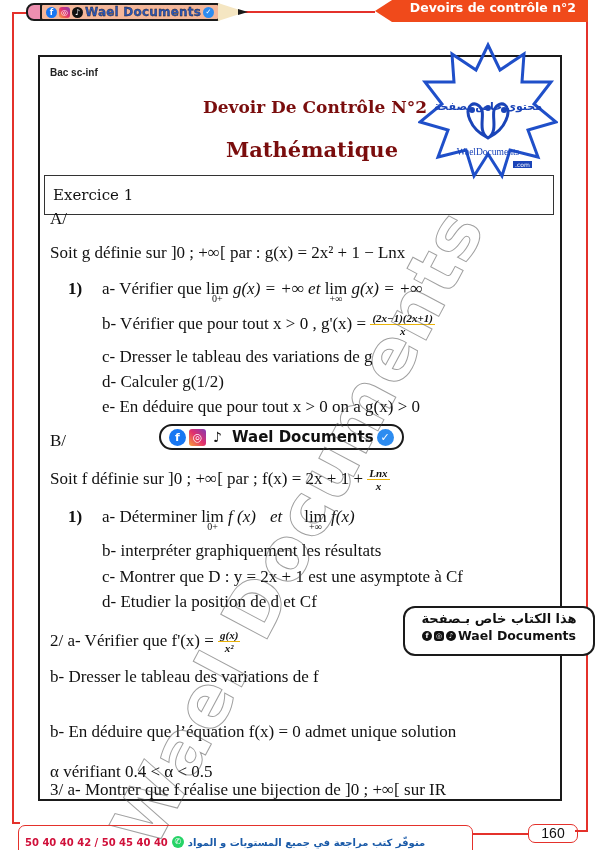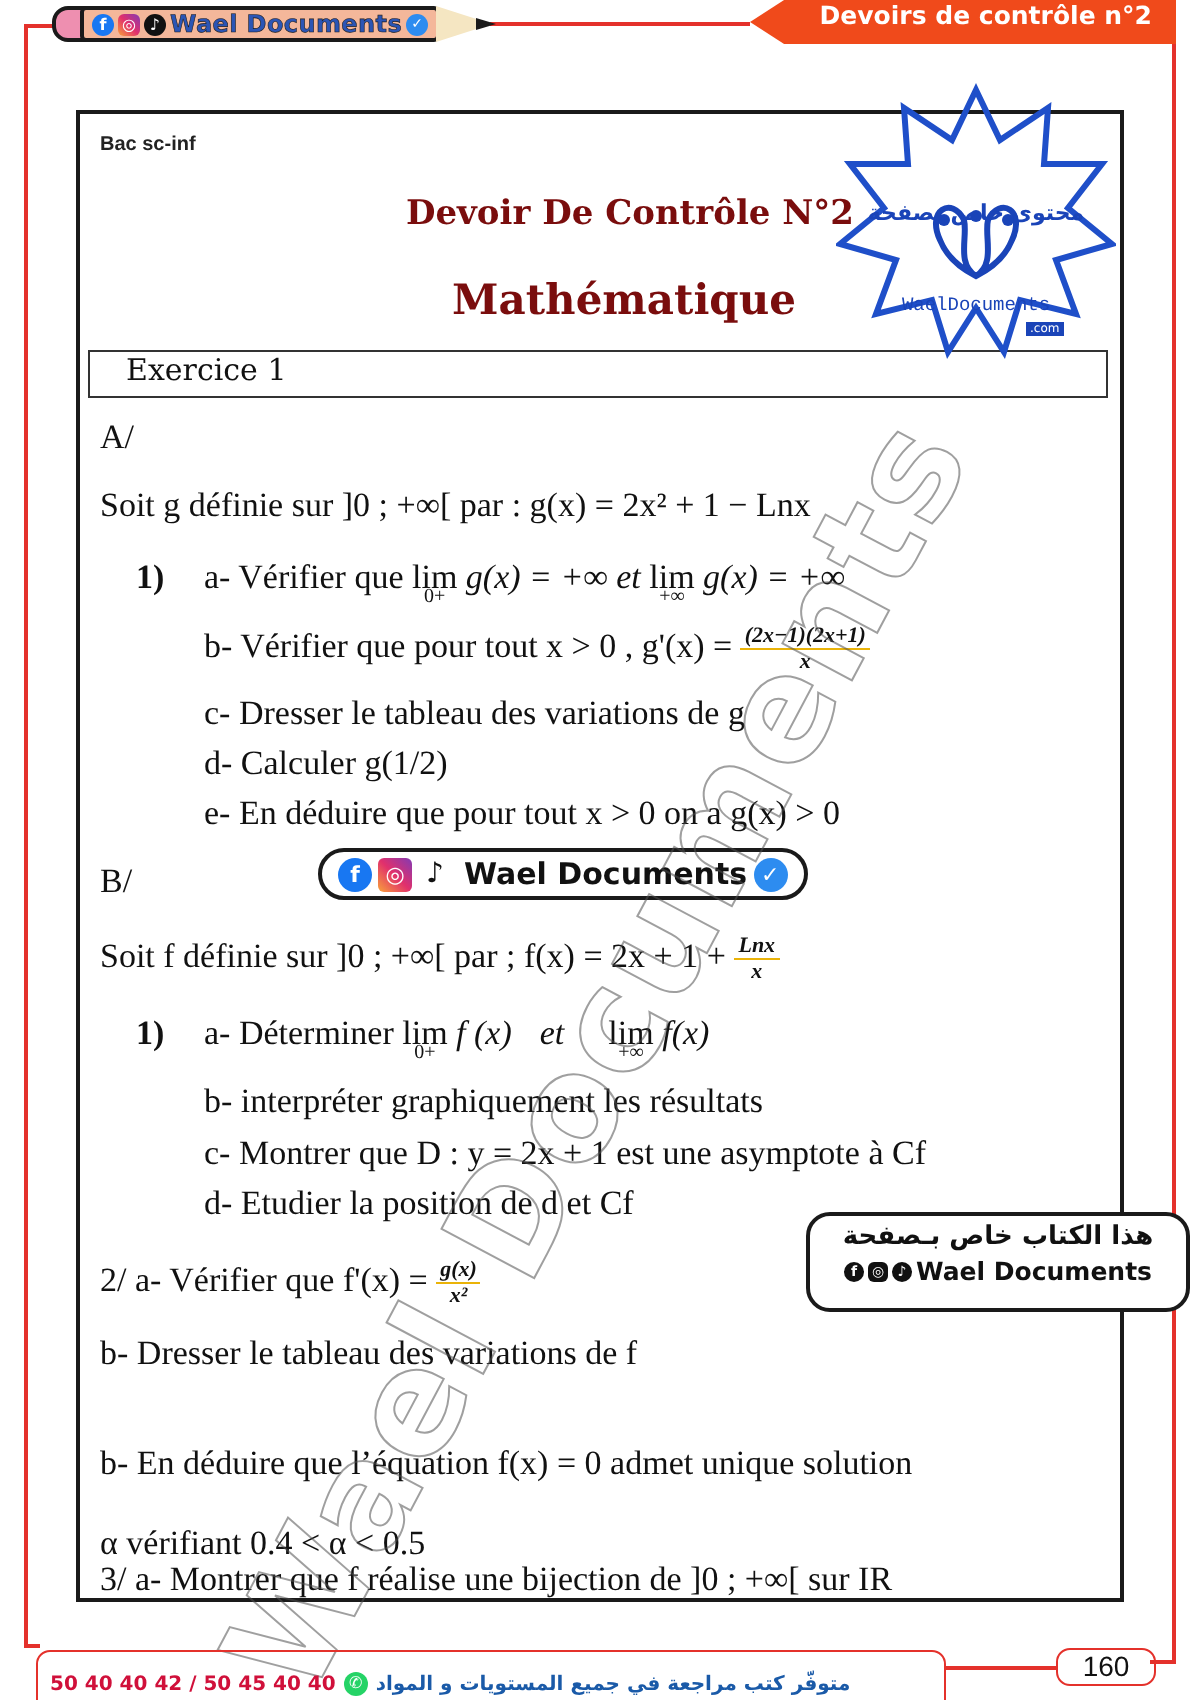--- a/index.html
+++ b/index.html
@@ -31,21 +31,21 @@
   .chapter-tag { position: absolute; left: 375px; top: 0; width: 213px; height: 22px; background: #f04a1b; clip-path: polygon(8% 0, 100% 0, 100% 100%, 8% 100%, 0 50%); display: flex; align-items: flex-start; justify-content: flex-end; padding-right: 12px; }
   .chapter-tag span { font-family: "DejaVu Sans", sans-serif; font-weight: bold; font-size: 12.5px; color: #fff; }
 
   
   .content-box { position: absolute; left: 38px; top: 55px; width: 524px; height: 746px; border: 2px solid #1a1a1a; }
   .level { position: absolute; left: 10px; top: 10px; font-family: "Liberation Sans", sans-serif; font-size: 10px; font-weight: bold; color: #222; }
   .title { position: absolute; left: 0; width: 100%; text-align: center; font-family: "DejaVu Serif", serif; font-weight: bold; color: #7a0d0d; }
   .title-1 { top: 40px; font-size: 17px; padding-left: 30px; }
   .title-2 { top: 80px; font-size: 21px; padding-left: 24px; text-align: center; }
 
-  .exercise-box { position: absolute; left: 4px; top: 118px; width: 510px; height: 24px; border: 1.5px solid #333; padding-left: 18px; display: flex; align-items: flex-start; }
+  .exercise-box { position: absolute; left: 4px; top: 118px; width: 510px; height: 40px; border: 1.5px solid #333; padding-left: 8px; display: flex; align-items: center; }
   .exercise-box span { font-family: "DejaVu Serif", serif; font-size: 15px; }
 
   .line { position: absolute; font-family: "Liberation Serif", serif; font-size: 17px; white-space: nowrap; color: #111; }
   .lim { display: inline-block; position: relative; text-align: center; vertical-align: baseline; }
   .lim .lim-sub { position: absolute; left: 0; width: 100%; top: 15px; font-size: 10px; text-align: center; line-height: 1; }
   .frac { display: inline-block; vertical-align: middle; text-align: center; font-size: 11px; font-style: italic; line-height: 1.1; }
   .frac .num { display: block; border-bottom: 1px solid #eab308; padding: 0 2px; font-weight: bold; text-align: right; }
   .frac .den { display: block; font-weight: bold; }
   .it { font-style: italic; }
 
@@ -56,21 +56,21 @@
 
   
   .notice-box { position: absolute; left: 318px; top: 551px; width: 192px; height: 50px; border: 2px solid #1a1a1a; border-radius: 12px; text-align: center; padding-top: 3px; background: #fff; }
   .notice-ar { font-family: "DejaVu Sans", sans-serif; font-weight: bold; font-size: 13px; direction: rtl; color: #111; }
   .notice-brand { font-family: "DejaVu Sans", sans-serif; font-weight: bold; font-size: 12.5px; color: #111; display: flex; align-items: center; justify-content: center; gap: 2px; margin-top: 2px; }
   .notice-brand .soc { width: 10px; height: 10px; line-height: 10px; font-size: 7px; background: #111; }
 
   
   .seal { position: absolute; left: 418px; top: 40px; width: 140px; height: 140px; }
   .seal-text-ar { position: absolute; left: 0; top: 60px; width: 140px; text-align: center; font-family: "DejaVu Sans", sans-serif; font-size: 11px; font-weight: bold; color: #1a44b8; direction: rtl; }
-  .seal-text-en { position: absolute; left: 0; top: 107px; width: 140px; text-align: center; font-family: Liberation Mono, monospace; font-size: 9.5px; color: #1a44b8; }
+  .seal-text-en { position: absolute; left: 0; top: 107px; width: 140px; text-align: center; font-family: Liberation Serif, serif; font-size: 9.5px; color: #1a44b8; }
   .seal-com { position: absolute; left: 95px; top: 121px; font-family: "DejaVu Sans", sans-serif; font-size: 6px; color: #fff; background: #1a44b8; padding: 0 2px; }
 
   
   .watermark { position: absolute; left: 60px; top: 470px; font-family: "DejaVu Sans", sans-serif; font-weight: bold; font-size: 72px; color: transparent; -webkit-text-stroke: 1px rgba(80,80,80,0.55); transform: rotate(-62deg); transform-origin: left top; white-space: nowrap; letter-spacing: 2px; pointer-events: none; }
 
   
   .footer-pill { position: absolute; left: 18px; top: 825px; width: 455px; height: 17px; border: 1.5px solid #e4312b; border-radius: 7px; display: flex; align-items: center; padding: 16px 6px; gap: 4px; }
   .footer-phones { font-family: "DejaVu Sans", sans-serif; font-weight: bold; font-size: 10px; color: #d0103a; }
   .footer-wa { display: inline-block; width: 12px; height: 12px; border-radius: 50%; background: #25d366; color: #fff; font-size: 8px; line-height: 12px; text-align: center; }
   .footer-ar { font-family: "DejaVu Sans", sans-serif; font-weight: bold; font-size: 10px; color: #1a5aa8; direction: rtl; }

